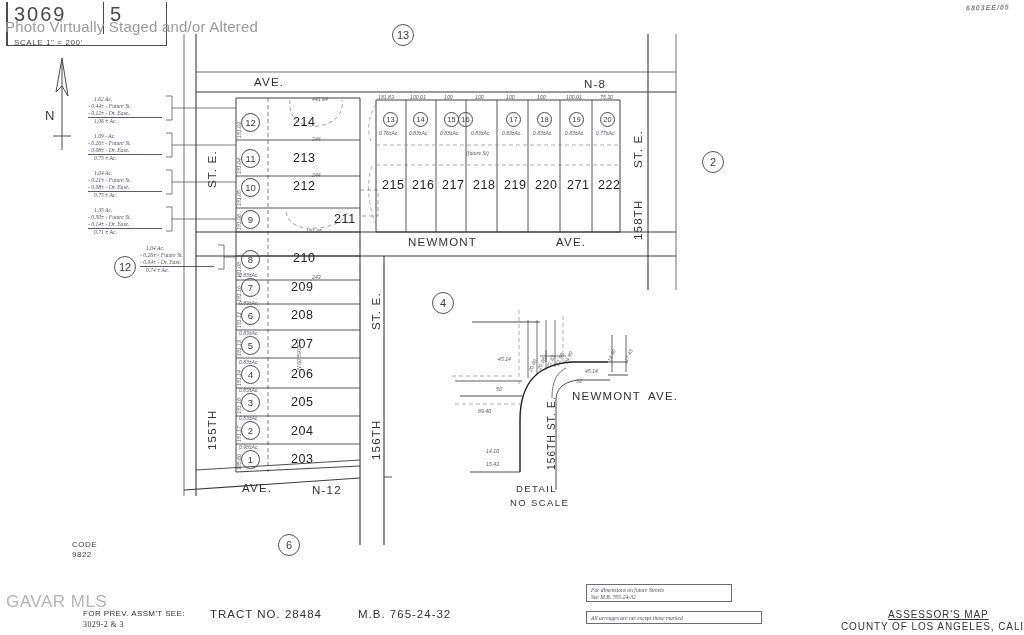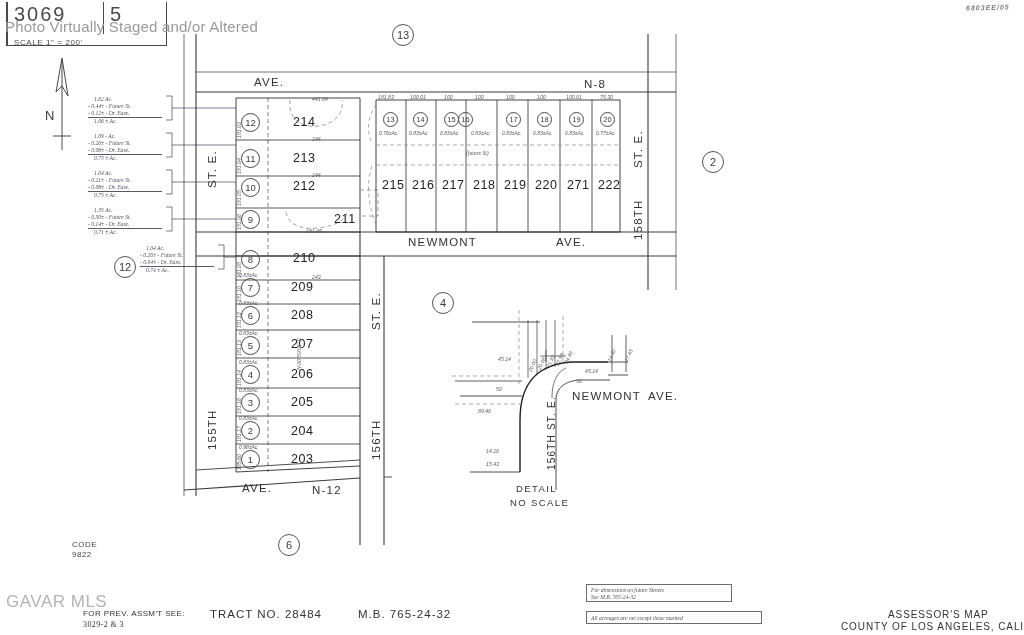--- a/index.html
+++ b/index.html
@@ -375,16 +375,16 @@
   <div class="foot" style="left:358px;top:608px;">M.B.  765-24-32</div>
 
   <div class="note-box" style="left:586px;top:584px;width:146px;height:18px;">
     <div class="nb-t" style="left:4px;top:2px;">For dimensions on future Streets</div>
     <div class="nb-t" style="left:4px;top:9px;">See  M.B. 765-24-32</div>
   </div>
   <div class="note-box" style="left:586px;top:611px;width:176px;height:13px;">
     <div class="nb-t" style="left:4px;top:3px;">All acreages are net except those marked</div>
   </div>
 
-  <div class="foot sm" style="left:880px;top:609px;font-size:10px;letter-spacing:.9px;">ASSESSOR'S MAP</div>
+  <div class="foot sm" style="left:880px;top:609px;font-size:10px;letter-spacing:.9px;text-decoration:underline;">ASSESSOR'S MAP</div>
   <div class="foot sm" style="left:833px;top:621px;font-size:10px;letter-spacing:.9px;">COUNTY OF LOS ANGELES, CALIF.</div>
 
 </div>
 
 </body></html>

